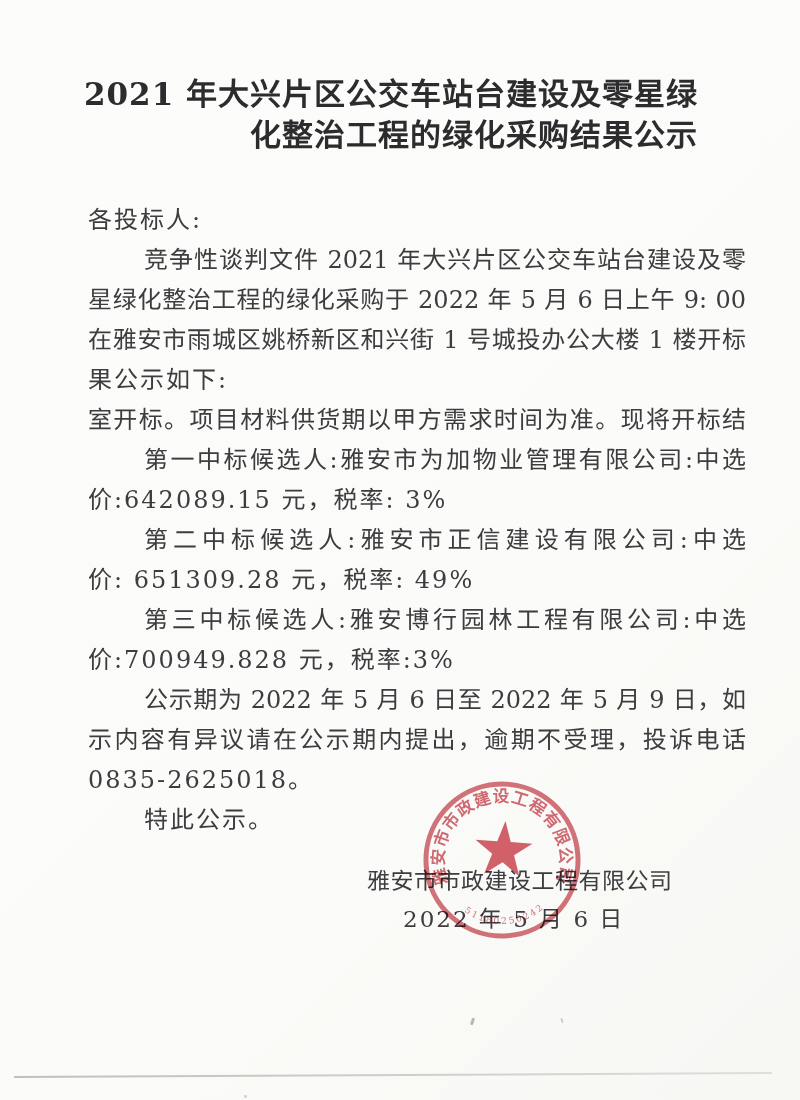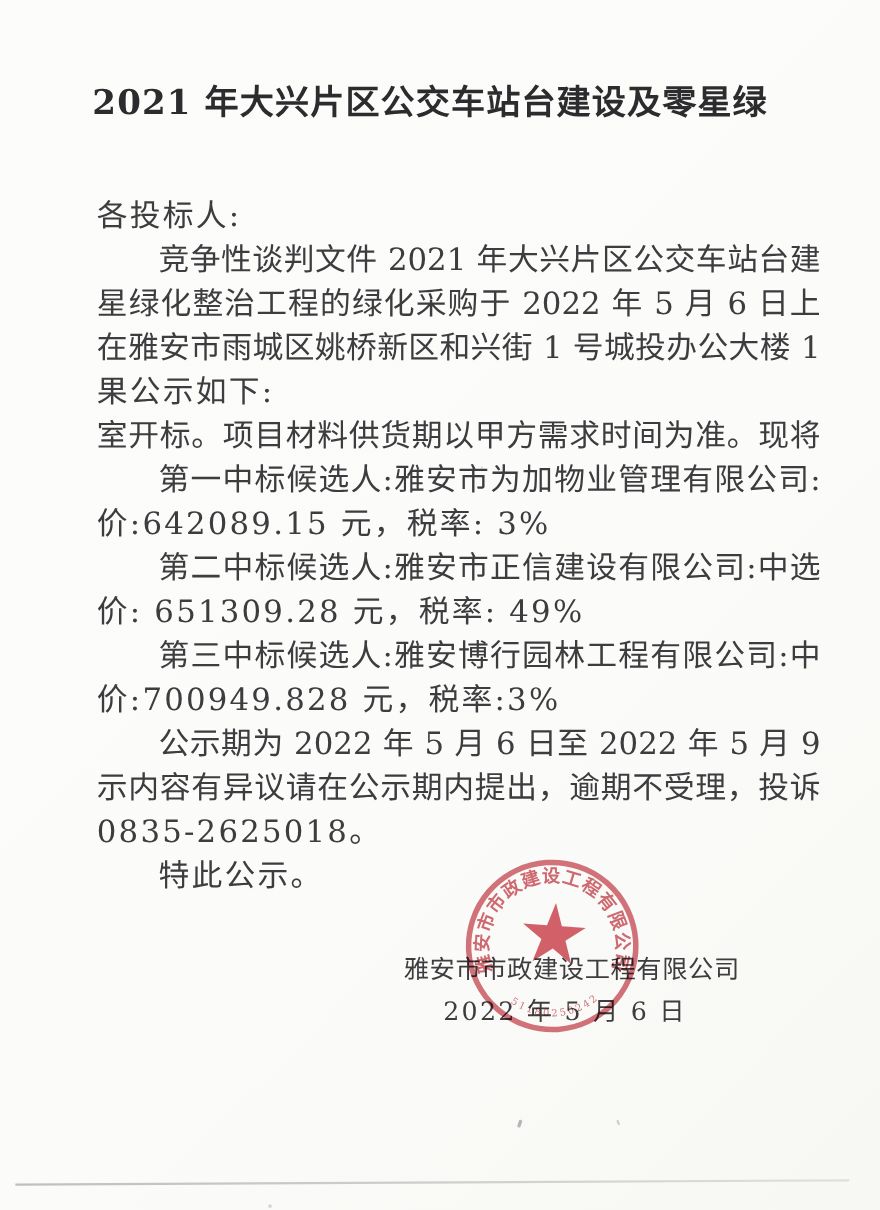--- a/index.html
+++ b/index.html
@@ -10,22 +10,22 @@
   }
   .page{position:absolute;inset:0;background:linear-gradient(135deg,#fcfcfa 0%,#fbfbf9 60%,#f7f7f4 100%);}
   
   .title{
     position:absolute;top:74px;left:58px;width:640px;
     text-align:right;font-weight:700;color:#2c2c2f;
     font-size:31px;line-height:41px;letter-spacing:1px;
   }
   
   .doc-lines{
-    position:absolute;top:176px;left:88px;width:658px;
-    font-size:28px;color:#3d3d40;
+    position:absolute;top:200px;left:88px;width:658px;
+    font-size:24px;color:#3d3d40;
   }
   .line{
     height:40px;line-height:40px;letter-spacing:2px;white-space:nowrap;
   }
   .line.just{
     white-space:normal;letter-spacing:0;
     text-align:justify;text-align-last:justify;text-justify:inter-character;
     overflow:hidden;
   }
   .line.ind{text-indent:56px}
@@ -60,20 +60,21 @@
   .s3{left:244px;top:1095px;width:3px;height:3px;opacity:.3}
   .s4{left:437px;top:424px;width:2px;height:2px;opacity:.3}
 </style>
 </head>
 <body>
 
 <div class="page">
 
   <div class="title">
     <div>2021 年大兴片区公交车站台建设及零星绿</div>
+    <div>化整治工程的绿化采购结果公示</div>
   </div>
 
   <div class="doc-lines">
       <div class="line">各投标人:</div>
       <div class="line just ind">竞争性谈判文件 2021 年大兴片区公交车站台建设及零</div>
       <div class="line just">星绿化整治工程的绿化采购于 2022 年 5 月 6 日上午 9: 00</div>
       <div class="line just">在雅安市雨城区姚桥新区和兴街 1 号城投办公大楼 1 楼开标</div>
       <div class="line">果公示如下:</div>
       <div class="line just">室开标。项目材料供货期以甲方需求时间为准。现将开标结</div>
       <div class="line just ind">第一中标候选人:雅安市为加物业管理有限公司:中选</div>

